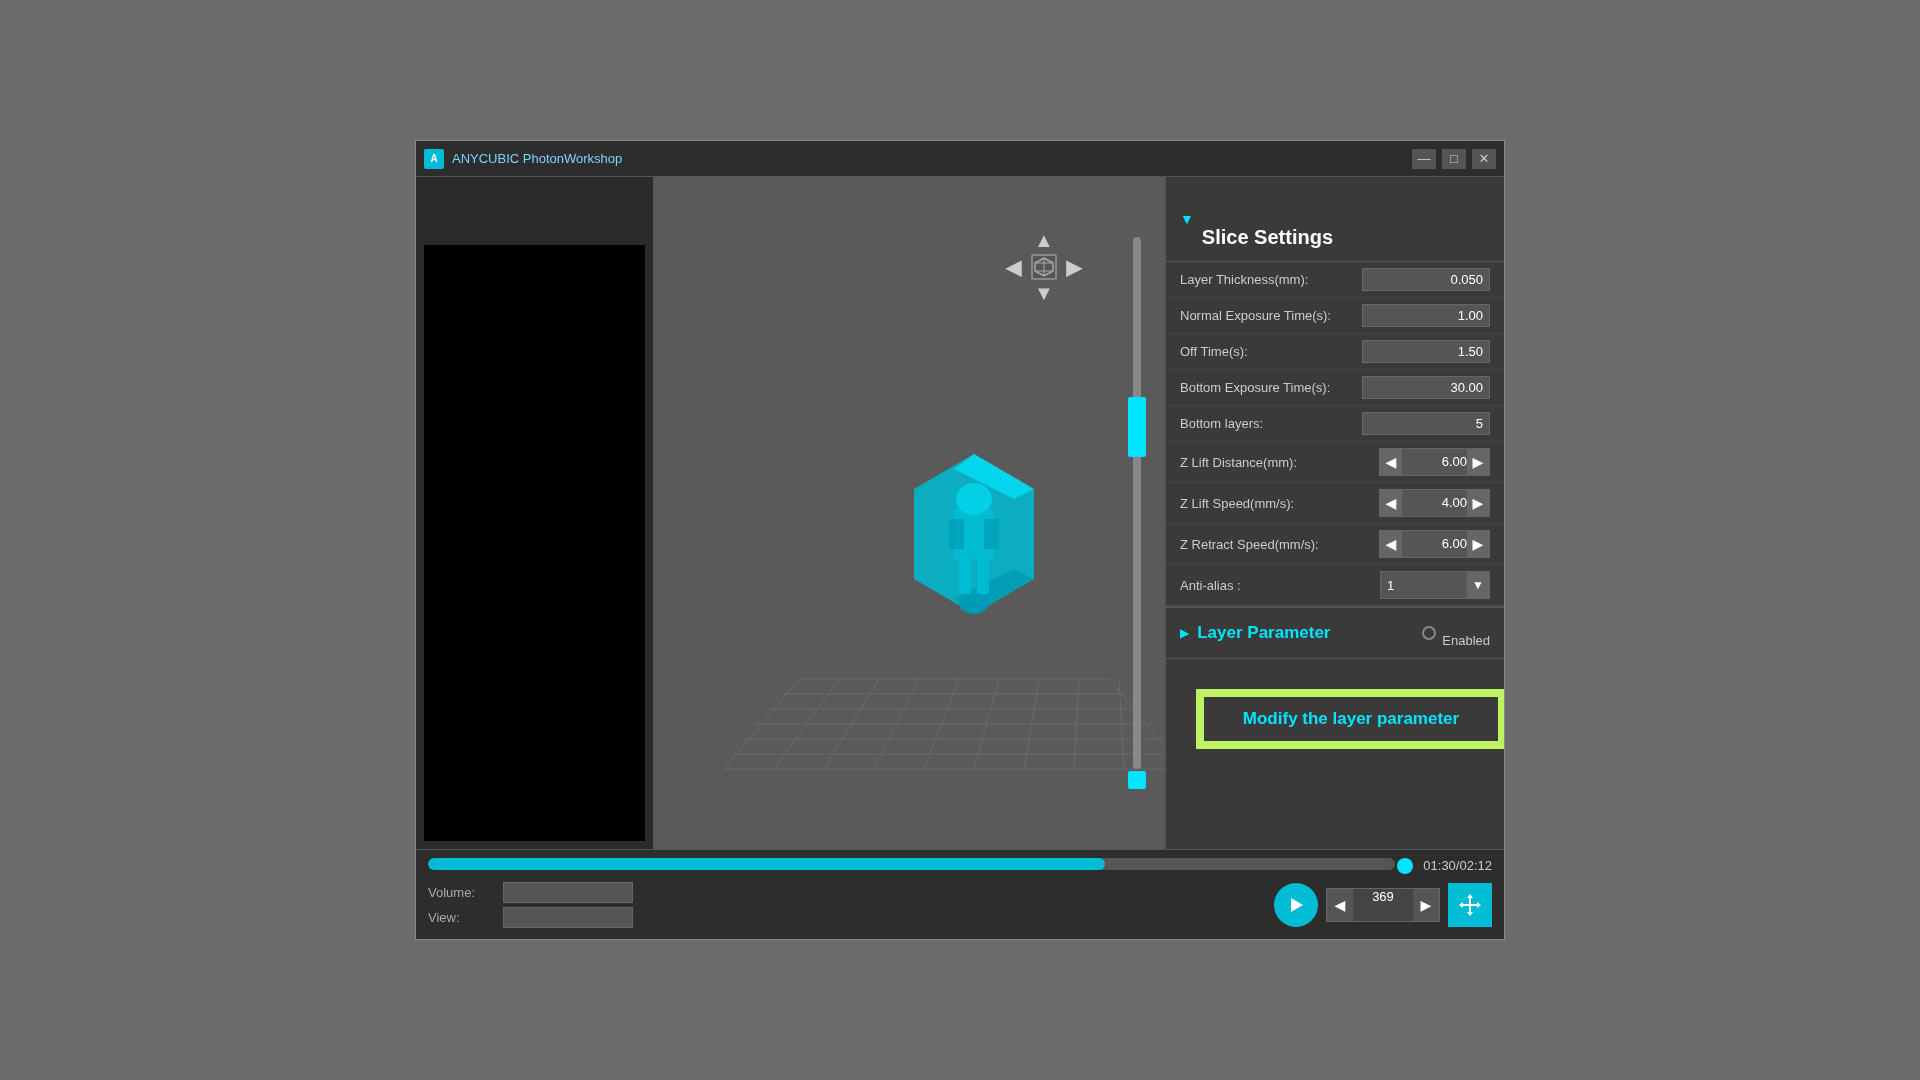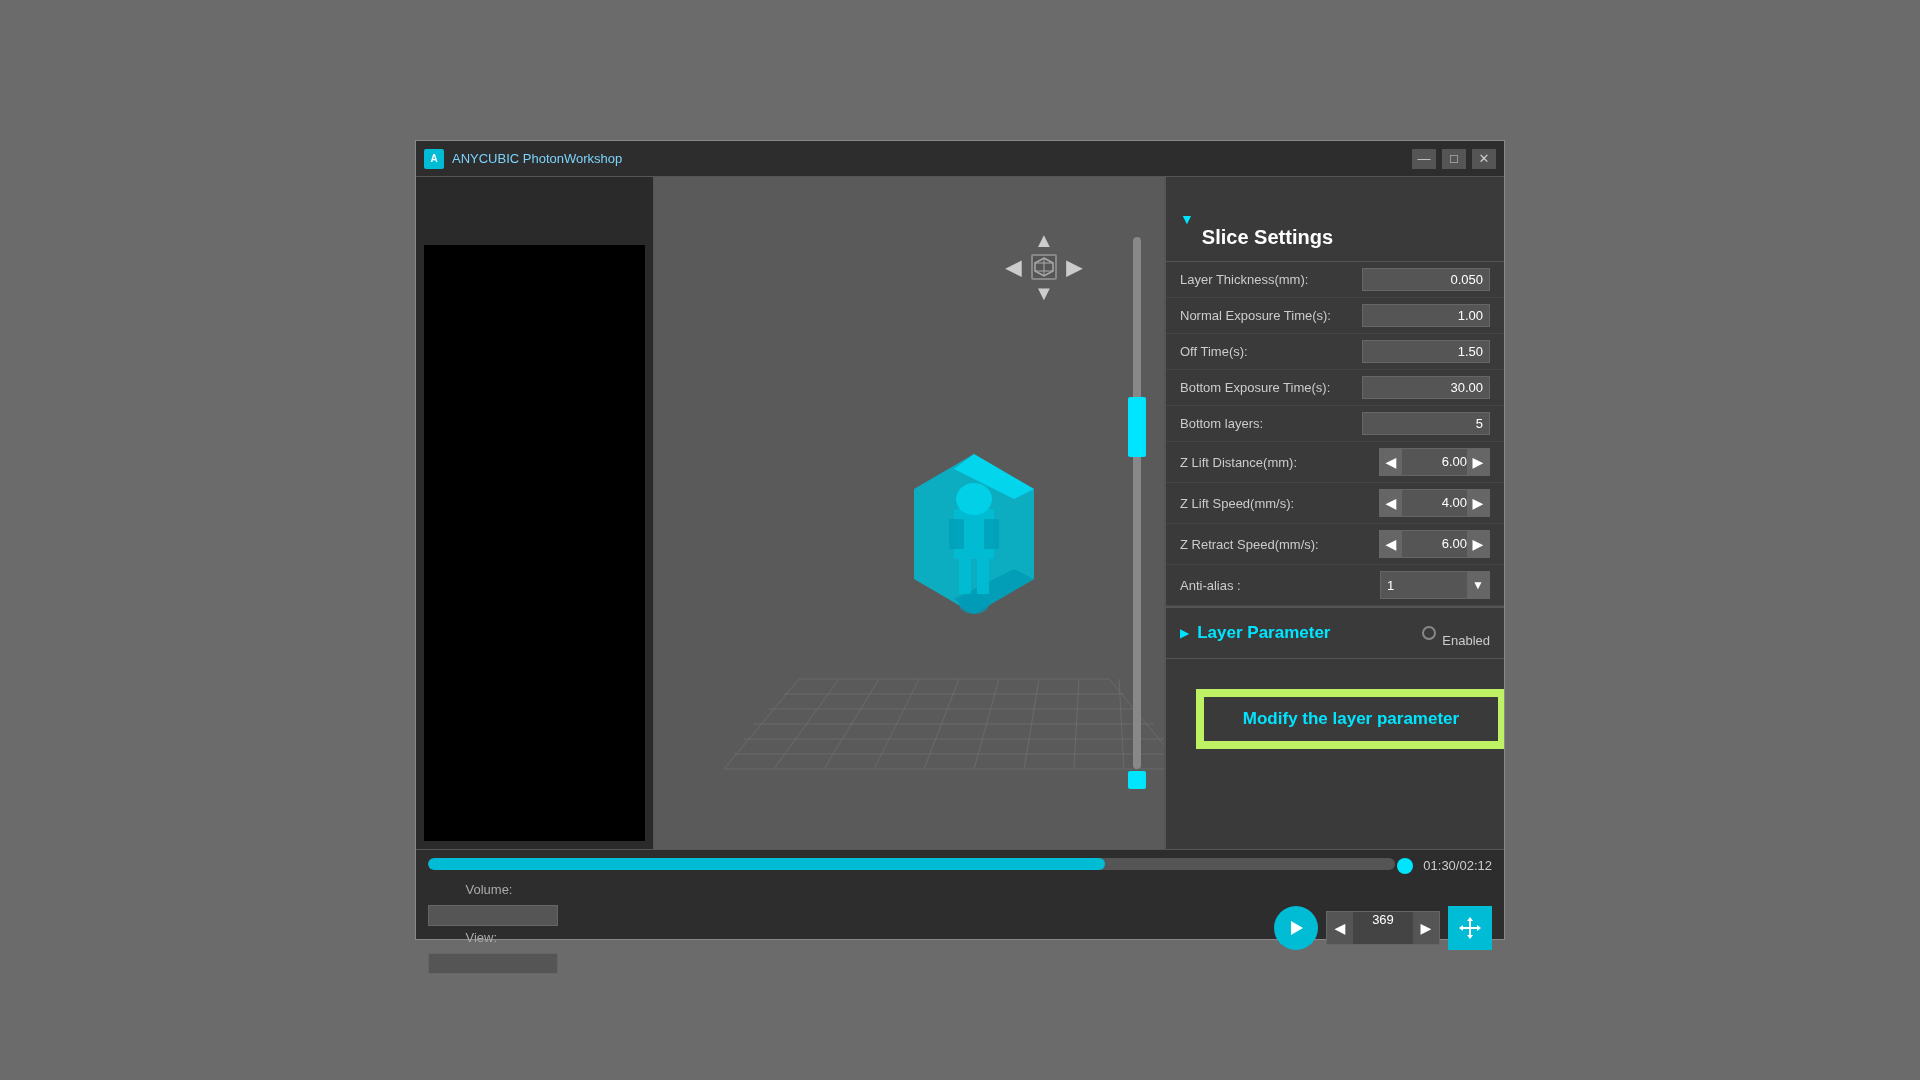--- a/index.html
+++ b/index.html
@@ -481,22 +481,21 @@
     }
 
     .info-fields {
       display: flex;
       flex-direction: column;
       gap: 4px;
     }
     .info-field-row {
       display: flex;
       align-items: center;
-      gap: 8px;
-      flex-direction: column;
+      gap: 20px;
     }
 
     .playback-controls {
       display: flex;
       align-items: center;
       gap: 8px;
       margin-left: auto;
     }
   </style>
 </head>

